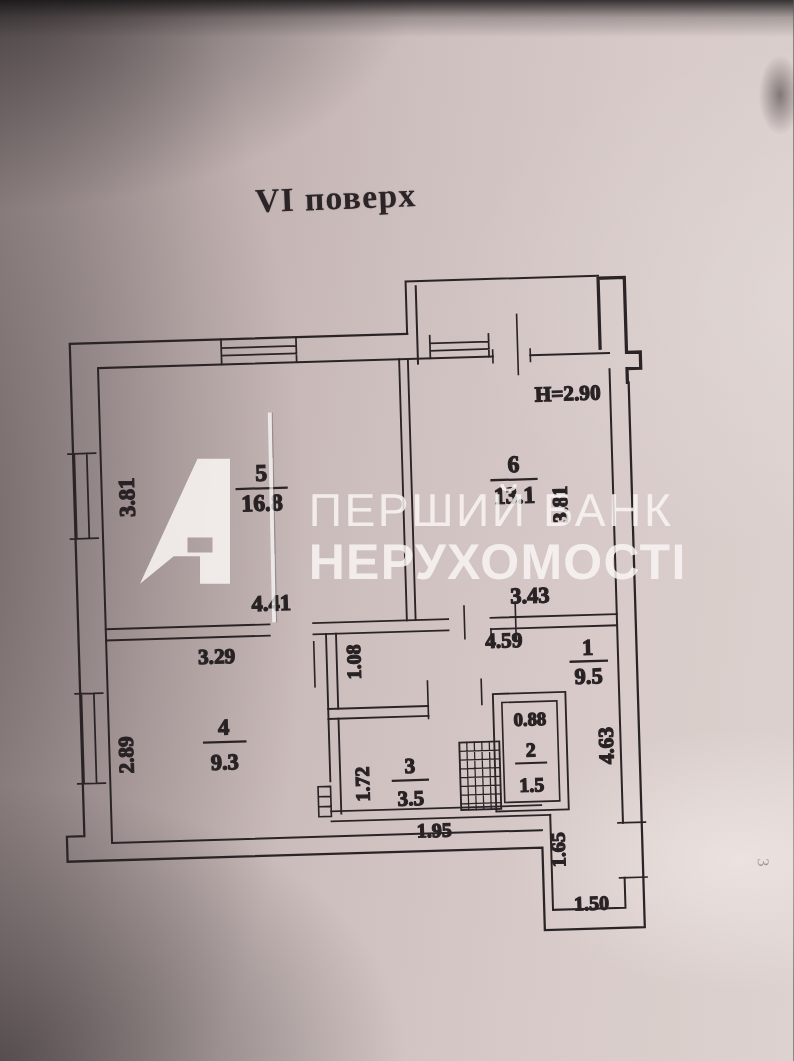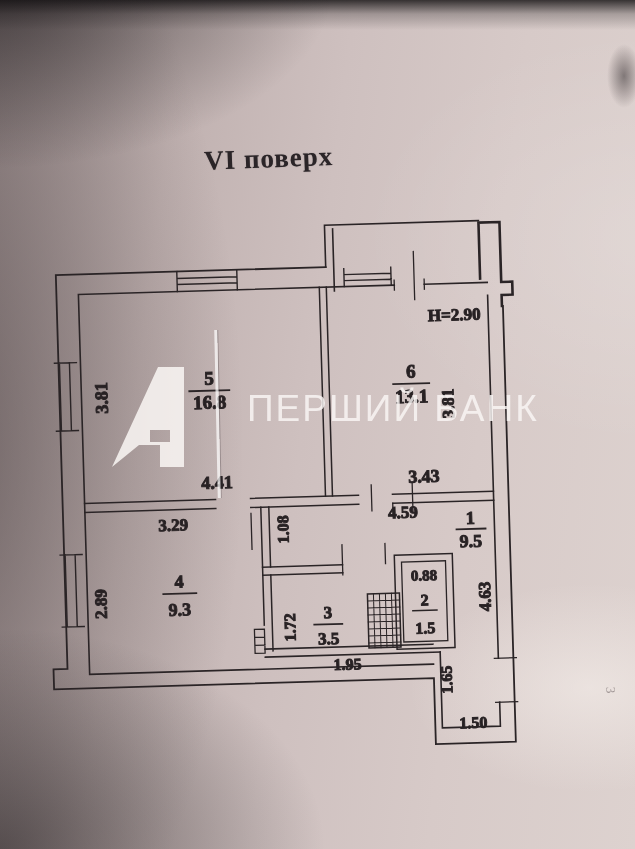--- a/index.html
+++ b/index.html
@@ -124,16 +124,17 @@
       <text x="446" y="684" font-size="16" text-anchor="middle" transform="rotate(-90 446 684)">1.65</text>
       <text x="466" y="733" font-size="16" text-anchor="middle">1.50</text>
     </g>
   </svg>
 
   
   <svg id="wm-logo" width="635" height="849" viewBox="0 0 635 849">
     <path d="M112,467 L158,367 L184,367 L184,467 L160,467 L160,445 L139,445 Z M150,430 L170,430 L170,442 L150,442 Z" fill="rgba(250,247,245,.85)" fill-rule="evenodd"></path>
   </svg>
   <div class="wm" id="wm-line1">ПЕРШИЙ БАНК</div>
+  <div class="wm" id="wm-line2">НЕРУХОМОСТІ</div>
 
   <div class="crease"></div>
   <div id="page-mark">3</div>
 </div>
 
 </body></html>

